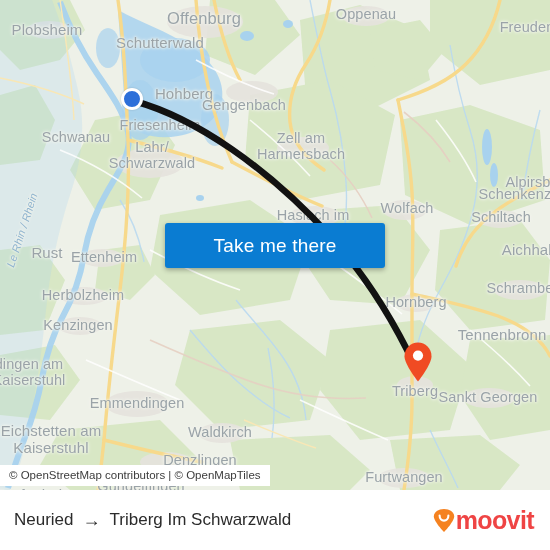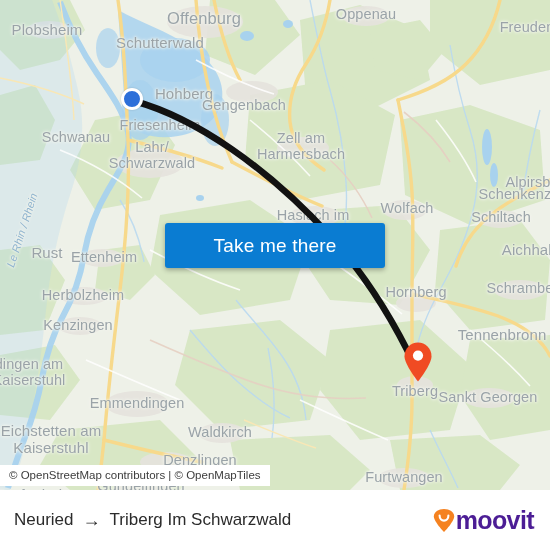--- a/index.html
+++ b/index.html
@@ -89,21 +89,21 @@
     position:absolute;left:14px;top:50%;transform:translateY(-50%);
     font-size:17px;color:#2b2b2b;white-space:nowrap;
     display:flex;align-items:center;gap:9px;
   }
   .footer-route .arrow{font-size:18px;color:#2b2b2b;line-height:1;}
   .brand{
     position:absolute;right:16px;top:50%;transform:translateY(-50%);
     display:flex;align-items:center;gap:1px;
   }
   .brand-word{
-    font-size:25px;font-weight:bold;color:#4c1d95;letter-spacing:-.6px;
+    font-size:25px;font-weight:bold;color:#ef4444;letter-spacing:-.6px;
     font-family:"Liberation Sans", sans-serif;line-height:1;
   }
 </style>
 </head>
 <body>
 
 <div id="app">
 
   <div class="map">
 
@@ -255,21 +255,21 @@
         <div class="map-label sz-lg" style="left: 519px; top: 194px;">Schenkenze</div>
         <div class="map-label sz-lg" style="left: 407px; top: 208px;">Wolfach</div>
         <div class="map-label sz-lg" style="left: 501px; top: 217px;">Schiltach</div>
         <div class="map-label sz-lg" style="left: 313px; top: 215px;">Haslach im</div>
         <div class="map-label sz-sm river" style="left: 22px; top: 230px; transform: translate(-50%, -50%) rotate(-72deg);">Le Rhin / Rhein</div>
         <div class="map-label sz-md" style="left: 531px; top: 249px;">Aichhald</div>
         <div class="map-label sz-lg" style="left: 104px; top: 257px;">Ettenheim</div>
         <div class="map-label sz-md" style="left: 47px; top: 252px;">Rust</div>
         <div class="map-label sz-lg" style="left: 520px; top: 288px;">Schrambe</div>
         <div class="map-label sz-lg" style="left: 83px; top: 295px;">Herbolzheim</div>
-        <div class="map-label sz-lg" style="left: 416px; top: 292px; text-align: right;">Hornberg</div>
+        <div class="map-label sz-lg" style="left: 416px; top: 302px; text-align: right;">Hornberg</div>
         <div class="map-label sz-lg" style="left: 78px; top: 325px;">Kenzingen</div>
         <div class="map-label sz-md" style="left: 502px; top: 334px;">Tennenbronn</div>
         <div class="map-label sz-lg two-line" style="left: 29px; top: 372px;">dingen am
 Kaiserstuhl</div>
         <div class="map-label sz-lg" style="left: 415px; top: 391px;">Triberg</div>
         <div class="map-label sz-lg" style="left: 488px; top: 397px;">Sankt Georgen</div>
         <div class="map-label sz-lg" style="left: 137px; top: 403px;">Emmendingen</div>
         <div class="map-label sz-lg" style="left: 220px; top: 432px;">Waldkirch</div>
         <div class="map-label sz-md two-line" style="left: 51px; top: 440px;">Eichstetten am
 Kaiserstuhl</div>

